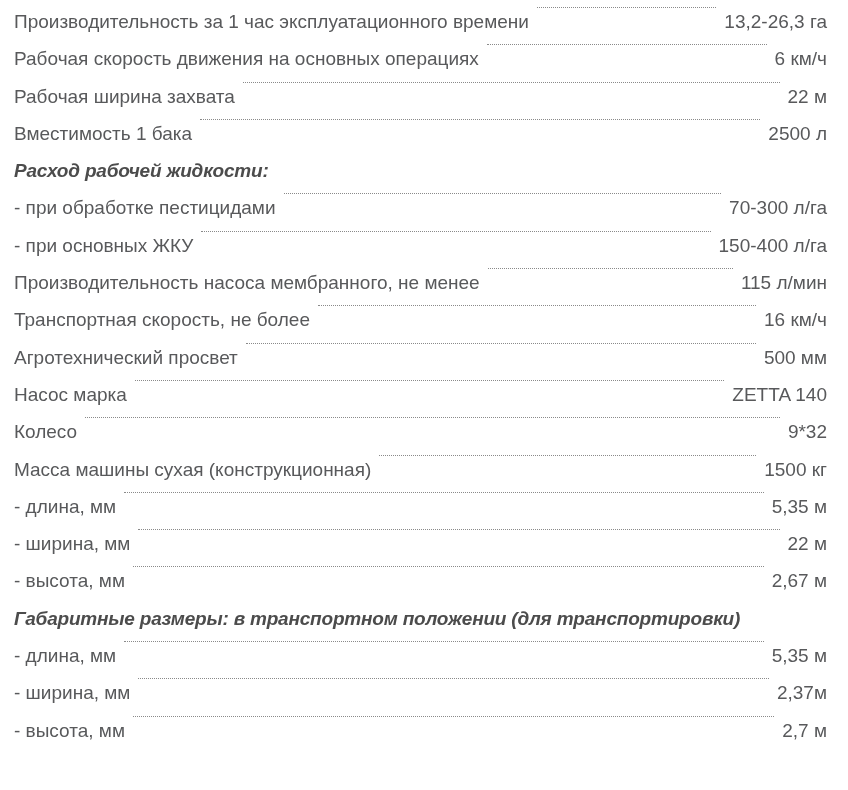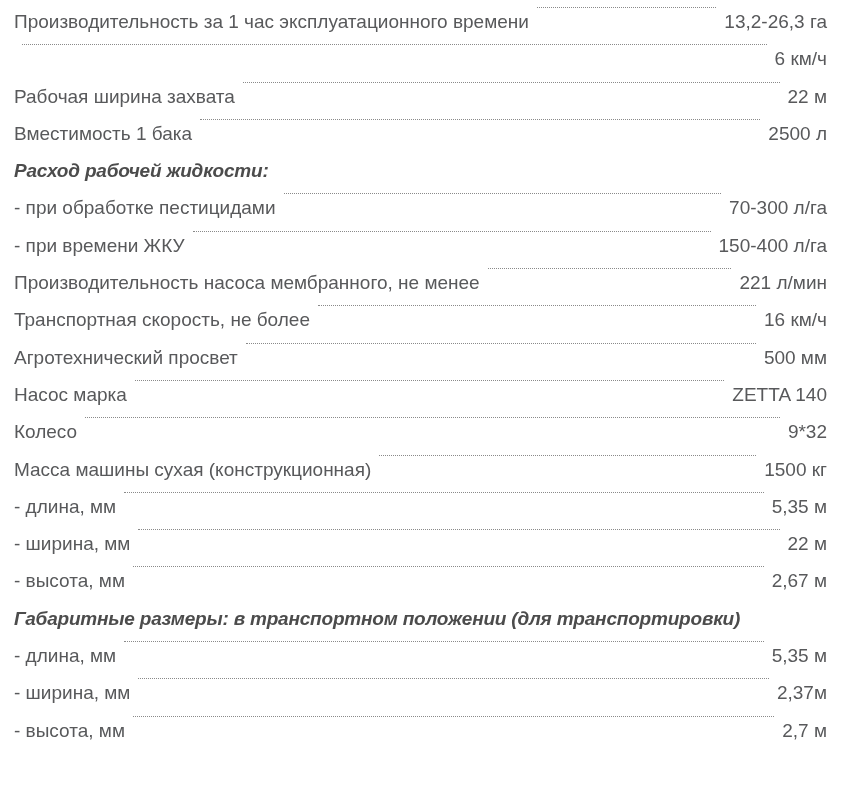--- a/index.html
+++ b/index.html
@@ -57,20 +57,21 @@
 
 <div class="page">
   <div>
   <div class="row spec">
     <span class="label">Производительность за 1 час эксплуатационного времени</span>
     <span class="leader"></span>
     <span class="value">13,2-26,3 га</span>
   </div>
 
   <div class="row spec">
+    <span class="label">Рабочая скорость движения на основных операциях</span>
     <span class="leader"></span>
     <span class="value">6 км/ч</span>
   </div>
 
   <div class="row spec">
     <span class="label">Рабочая ширина захвата</span>
     <span class="leader"></span>
     <span class="value">22 м</span>
   </div>
 
@@ -84,29 +85,29 @@
     <span class="label">Расход рабочей жидкости:</span>
   </div>
 
   <div class="row spec">
     <span class="label">- при обработке пестицидами</span>
     <span class="leader"></span>
     <span class="value">70-300 л/га</span>
   </div>
 
   <div class="row spec">
-    <span class="label">- при времени ЖКУ</span>
+    <span class="label">- при основных ЖКУ</span>
     <span class="leader"></span>
     <span class="value">150-400 л/га</span>
   </div>
 
   <div class="row spec">
     <span class="label">Производительность насоса мембранного, не менее</span>
     <span class="leader"></span>
-    <span class="value">221 л/мин</span>
+    <span class="value">115 л/мин</span>
   </div>
 
   <div class="row spec">
     <span class="label">Транспортная скорость, не более</span>
     <span class="leader"></span>
     <span class="value">16 км/ч</span>
   </div>
 
   <div class="row spec">
     <span class="label">Агротехнический просвет</span>

